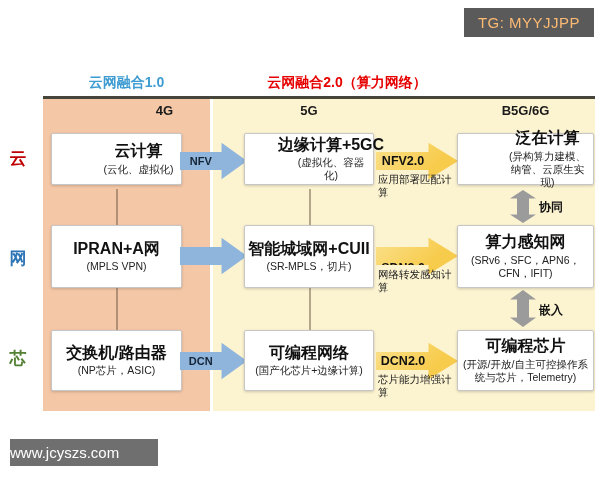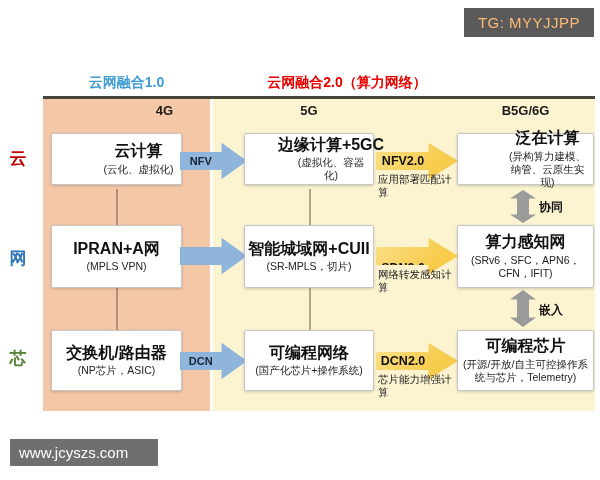--- a/index.html
+++ b/index.html
@@ -85,21 +85,21 @@
   .garrow{
     left:510px;width:26px;background:var(--arrow-gray,#9b9b9b);
     clip-path:polygon(50% 0,100% 26%,73% 26%,73% 74%,100% 74%,50% 100%,0 74%,27% 74%,27% 26%,0 26%);
   }
   .g1{top:190px;height:33px;} .g2{top:290px;height:37px;}
   .glab{left:539px;font-size:12px;font-weight:bold;color:#111;white-space:nowrap;}
   .gl1{top:199px;} .gl2{top:302px;}
   
   .watermark{
     left:10px;top:439px;width:148px;height:27px;background:var(--watermark-bg,#6f6f6f);
-    color:#ffffff;font-size:15px;display:flex;align-items:center;padding-left:9px;
+    color:#ffffff;font-size:15px;display:flex;align-items:center;
     box-sizing:border-box;
   }
 </style>
 </head>
 <body>
 
 <div class="canvas">
 
   <div class="abs badge">TG: MYYJJPP</div>
 
@@ -160,21 +160,21 @@
 
   <div class="abs node colA rowT3">
     <span class="t">交换机/路由器</span>
     <span class="s">(NP芯片，ASIC)</span>
   </div>
   <div class="abs barrow arrY3">
     <span class="lab">DCN</span>
   </div>
   <div class="abs node colB rowT3">
     <span class="t">可编程网络</span>
-    <span class="s">(国产化芯片+操作系统)</span>
+    <span class="s">(国产化芯片+边缘计算)</span>
   </div>
   <div class="abs yarrow arrY3">
     <span class="lab">DCN2.0</span>
   </div>
   <div class="abs note noteY3">芯片能力增强计算</div>
   <div class="abs node colC rowT3">
     <span class="t">可编程芯片</span>
     <span class="s">(开源/开放/自主可控操作系统与芯片，Telemetry)</span>
   </div>
 

